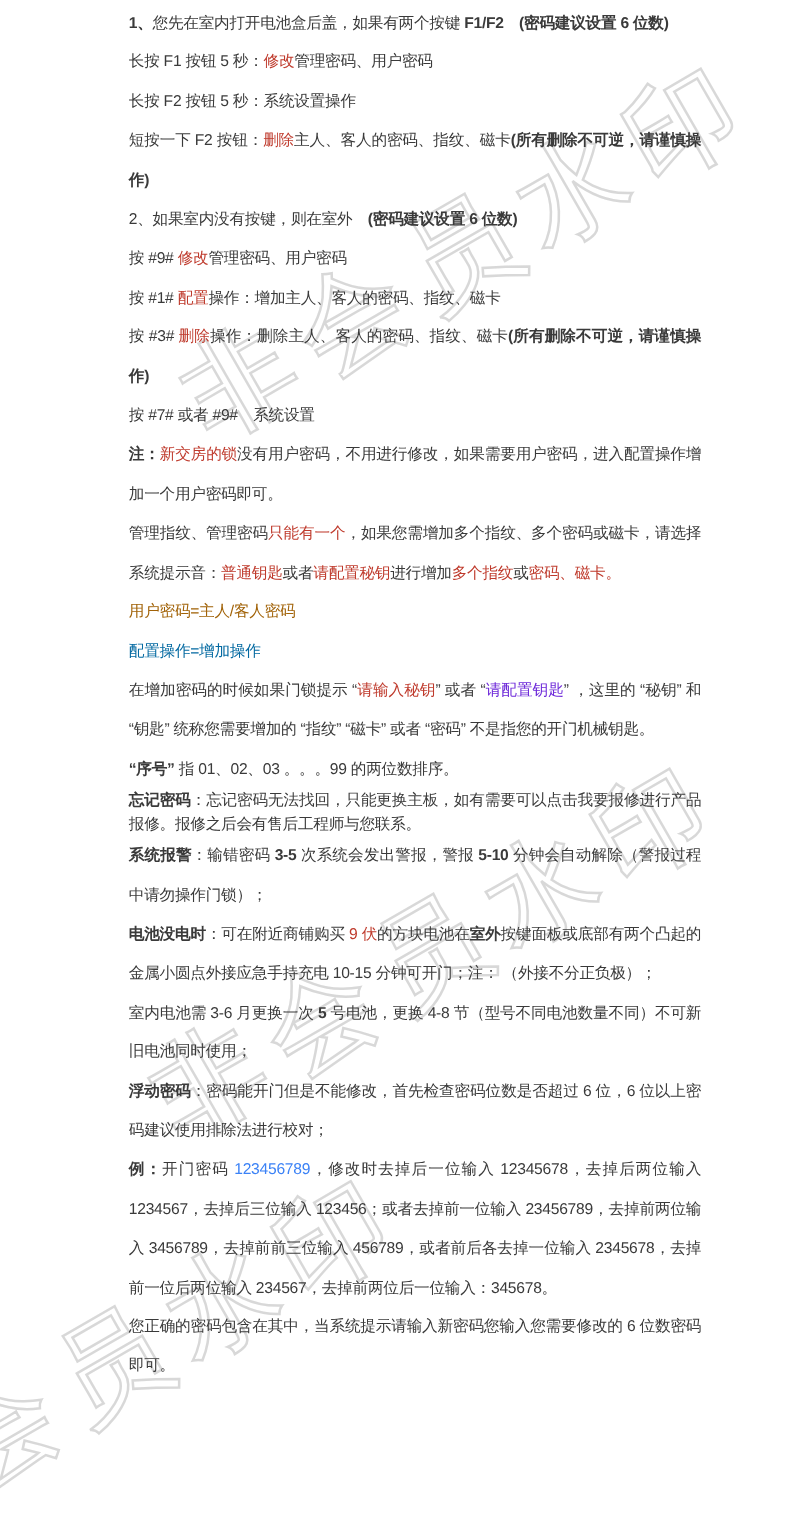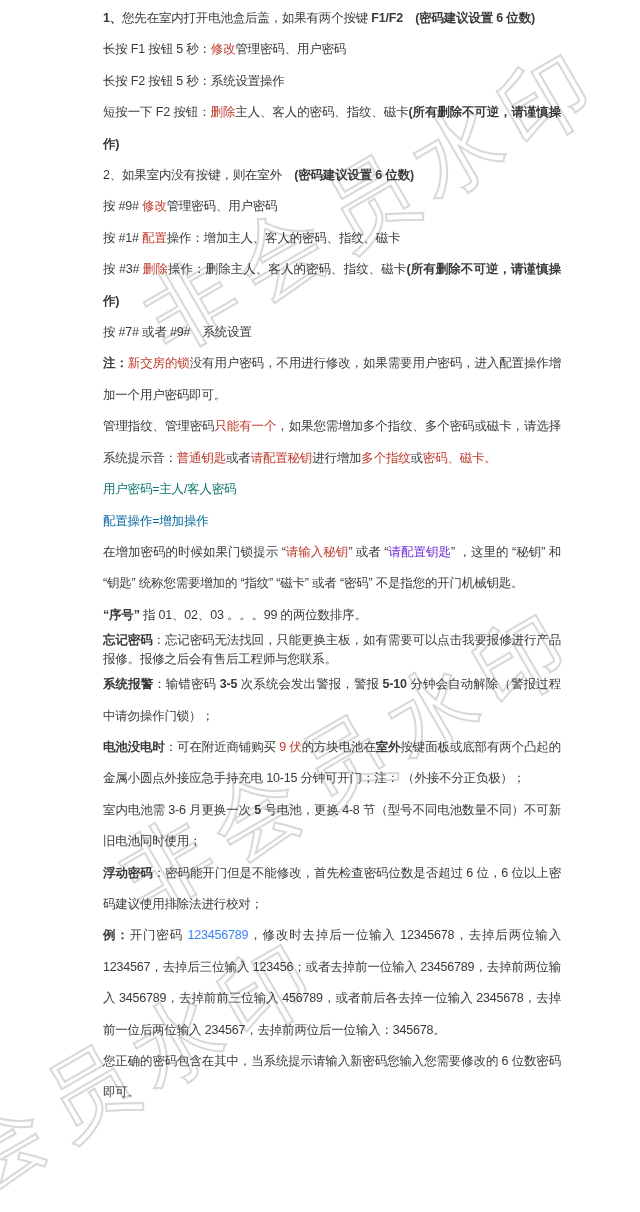--- a/index.html
+++ b/index.html
@@ -60,21 +60,21 @@
     <p class="para"><span class="s-n">长按 F1 按钮 5 秒：</span><span class="s-rb" style="color: rgb(191, 58, 44);">修改</span><span class="s-n">管理密码、用户密码</span></p>
     <p class="para"><span class="s-n">长按 F2 按钮 5 秒：系统设置操作</span></p>
     <p class="para"><span class="s-n">短按一下 F2 按钮：</span><span class="s-rb" style="color: rgb(191, 58, 44);">删除</span><span class="s-n">主人、客人的密码、指纹、磁卡</span><span class="s-b">(所有删除不可逆，请谨慎操作)</span></p>
     <p class="para"><span class="s-n">2、如果室内没有按键，则在室外　</span><span class="s-b">(密码建议设置 6 位数)</span></p>
     <p class="para"><span class="s-n">按 #9# </span><span class="s-rb" style="color: rgb(191, 58, 44);">修改</span><span class="s-n">管理密码、用户密码</span></p>
     <p class="para"><span class="s-n">按 #1# </span><span class="s-rb" style="color: rgb(191, 58, 44);">配置</span><span class="s-n">操作：增加主人、客人的密码、指纹、磁卡</span></p>
     <p class="para"><span class="s-n">按 #3# </span><span class="s-rb" style="color: rgb(191, 58, 44);">删除</span><span class="s-n">操作：删除主人、客人的密码、指纹、磁卡</span><span class="s-b">(所有删除不可逆，请谨慎操作)</span></p>
     <p class="para"><span class="s-n">按 #7# 或者 #9#　系统设置</span></p>
     <p class="para"><span class="s-b">注：</span><span class="s-r" style="color: rgb(191, 58, 44);">新交房的锁</span><span class="s-n">没有用户密码，不用进行修改，如果需要用户密码，进入配置操作增加一个用户密码即可。</span></p>
     <p class="para"><span class="s-n">管理指纹、管理密码</span><span class="s-r" style="color: rgb(191, 58, 44);">只能有一个</span><span class="s-n">，如果您需增加多个指纹、多个密码或磁卡，请选择系统提示音：</span><span class="s-r" style="color: rgb(191, 58, 44);">普通钥匙</span><span class="s-n">或者</span><span class="s-r" style="color: rgb(191, 58, 44);">请配置秘钥</span><span class="s-n">进行增加</span><span class="s-r" style="color: rgb(191, 58, 44);">多个指纹</span><span class="s-n">或</span><span class="s-r" style="color: rgb(191, 58, 44);">密码、磁卡。</span></p>
-    <p class="para"><span class="s-rb" style="color: #0f766e;">用户密码=主人/客人密码</span></p>
+    <p class="para"><span class="s-rb" style="color: #a16207;">用户密码=主人/客人密码</span></p>
     <p class="para"><span class="s-rb" style="color: #0369a1;">配置操作=增加操作</span></p>
     <p class="para"><span class="s-n">在增加密码的时候如果门锁提示 “</span><span class="s-r" style="color: rgb(191, 58, 44);">请输入秘钥</span><span class="s-n">” 或者 “</span><span class="s-rb" style="color: #6d28d9;">请配置钥匙</span><span class="s-n">” ，这里的 “秘钥” 和 “钥匙” 统称您需要增加的 “指纹” “磁卡” 或者 “密码” 不是指您的开门机械钥匙。</span></p>
     <p class="para"><span class="s-b">“序号”</span><span class="s-n"> 指 01、02、03 。。。99 的两位数排序。</span></p>
     <p class="para tight"><span class="s-b">忘记密码</span><span class="s-n">：忘记密码无法找回，只能更换主板，如有需要可以点击我要报修进行产品报修。报修之后会有售后工程师与您联系。</span></p>
     <p class="para"><span class="s-b">系统报警</span><span class="s-n">：输错密码 </span><span class="s-b">3-5</span><span class="s-n"> 次系统会发出警报，警报 </span><span class="s-b">5-10</span><span class="s-n"> 分钟会自动解除（警报过程中请勿操作门锁）；</span></p>
     <p class="para"><span class="s-b">电池没电时</span><span class="s-n">：可在附近商铺购买 </span><span class="s-rb" style="color: rgb(191, 58, 44);">9 伏</span><span class="s-n">的方块电池在</span><span class="s-b">室外</span><span class="s-n">按键面板或底部有两个凸起的金属小圆点外接应急手持充电 10-15 分钟可开门；注： （外接不分正负极）；</span></p>
     <p class="para"><span class="s-n">室内电池需 3-6 月更换一次 </span><span class="s-b">5</span><span class="s-n"> 号电池，更换 4-8 节（型号不同电池数量不同）不可新旧电池同时使用；</span></p>
     <p class="para"><span class="s-b">浮动密码</span><span class="s-n">：密码能开门但是不能修改，首先检查密码位数是否超过 6 位，6 位以上密码建议使用排除法进行校对；</span></p>
     <p class="para"><span class="s-b">例：</span><span class="s-n">开门密码 </span><span class="s-r" style="color: #3b82f6;">123456789</span><span class="s-n">，修改时去掉后一位输入 12345678，去掉后两位输入 1234567，去掉后三位输入 123456；或者去掉前一位输入 23456789，去掉前两位输入 3456789，去掉前前三位输入 456789，或者前后各去掉一位输入 2345678，去掉前一位后两位输入 234567，去掉前两位后一位输入：345678。</span></p>
     <p class="para"><span class="s-n">您正确的密码包含在其中，当系统提示请输入新密码您输入您需要修改的 6 位数密码即可。</span></p>

